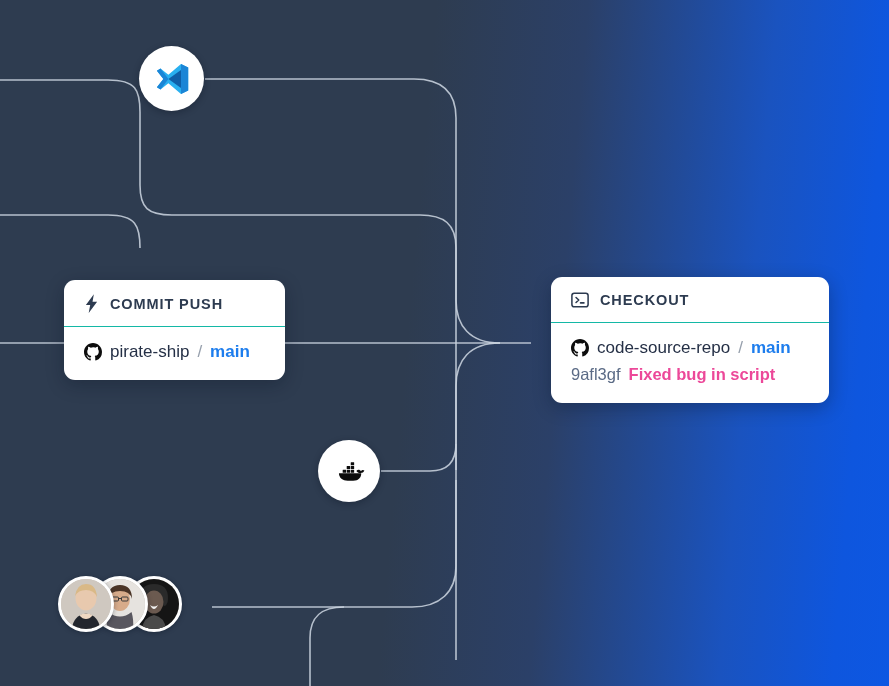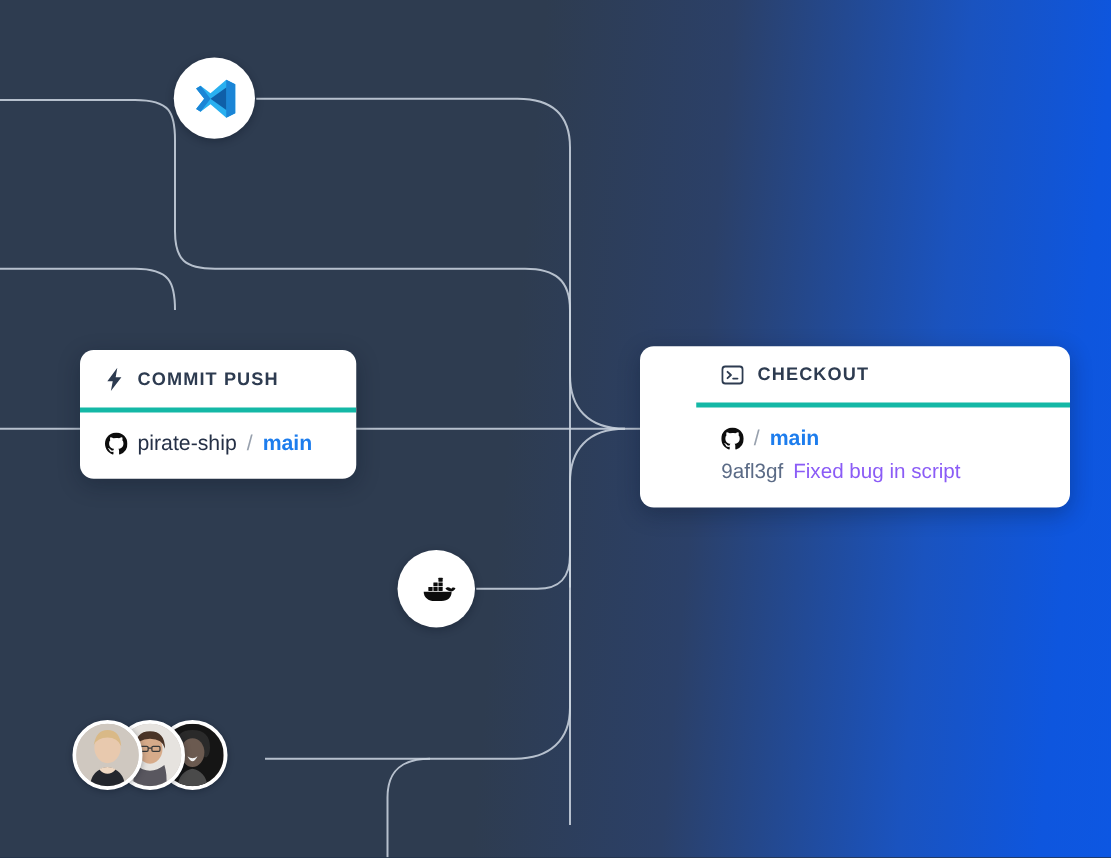--- a/index.html
+++ b/index.html
@@ -92,21 +92,21 @@
     background: #ffffff;
     border-radius: 11px;
     box-shadow: 0 5px 18px rgba(8,16,32,.30);
     overflow: hidden;
   }
   .card-head {
     display: flex;
     align-items: center;
     gap: 11px;
     padding: 14px 18px 13px 20px;
-    border-bottom: 4px solid #14b8a6;
+    border-bottom: 1px solid #14b8a6;
   }
   .card-head-label {
     font-size: 14.5px;
     font-weight: bold;
     letter-spacing: .9px;
     color: #2d3b50;
   }
   .card-body { padding: 11px 20px 15px 20px; }
   .card-line {
     display: flex;
@@ -131,26 +131,26 @@
     font-size: 17px;
     color: #253046;
   }
   .commit-hash {
     font-size: 16.5px;
     font-weight: normal;
     color: #5b6b86;
   }
   .commit-msg {
     font-size: 16.5px;
-    font-weight: normal;
-    color: #8b5cf6;
+    font-weight: bold;
+    color: #ec4899;
   }
 
   #commit-push-card { left: 64px; top: 280px; width: 221px; }
-  #checkout-card    { left: 512px; top: 277px; width: 299px; padding-left: 45px; }
+  #checkout-card    { left: 551px; top: 277px; width: 278px; }
 
   .mini-avatar {
     width: 19px; height: 19px;
     border-radius: 50%;
     overflow: hidden;
     flex: 0 0 auto;
     background: #2f7fa8;
   }
   .mini-avatar svg { display:block; width:100%; height:100%; }
 
@@ -290,20 +290,21 @@
           <svg class="icon-inline" width="18" height="18" viewBox="0 0 16 16" aria-hidden="true">
             <path fill="#0d0d0d" d="M8 0C3.58 0 0 3.58 0 8c0 3.54 2.29 6.53 5.47 7.59.4.07.55-.17.55-.38
               0-.19-.01-.82-.01-1.49-2.01.37-2.53-.49-2.69-.94-.09-.23-.48-.94-.82-1.13-.28-.15-.68-.52-.01-.53.63-.01
               1.08.58 1.23.82.72 1.21 1.87.87 2.33.66.07-.52.28-.87.51-1.07-1.78-.2-3.64-.89-3.64-3.95
               0-.87.31-1.59.82-2.15-.08-.2-.36-1.02.08-2.12 0 0 .67-.21 2.2.82a7.42 7.42 0 0 1 2-.27c.68 0
               1.36.09 2 .27 1.53-1.04 2.2-.82 2.2-.82.44 1.1.16 1.92.08 2.12.51.56.82 1.27.82 2.15 0 3.07-1.87
               3.75-3.65 3.95.29.25.54.73.54 1.48 0 1.07-.01 1.93-.01 2.2 0 .21.15.46.55.38A8.01 8.01 0 0 0 16
               8c0-4.42-3.58-8-8-8z"></path>
           </svg>
         </span>
+        <span class="repo-name">code-source-repo</span>
         <span class="slash">/</span>
         <span class="branch">main</span>
       </div>
       <div class="card-line">
         <span class="commit-hash">9afl3gf</span>
         <span class="commit-msg">Fixed bug in script</span>
       </div>
     </div>
   </div>
 

